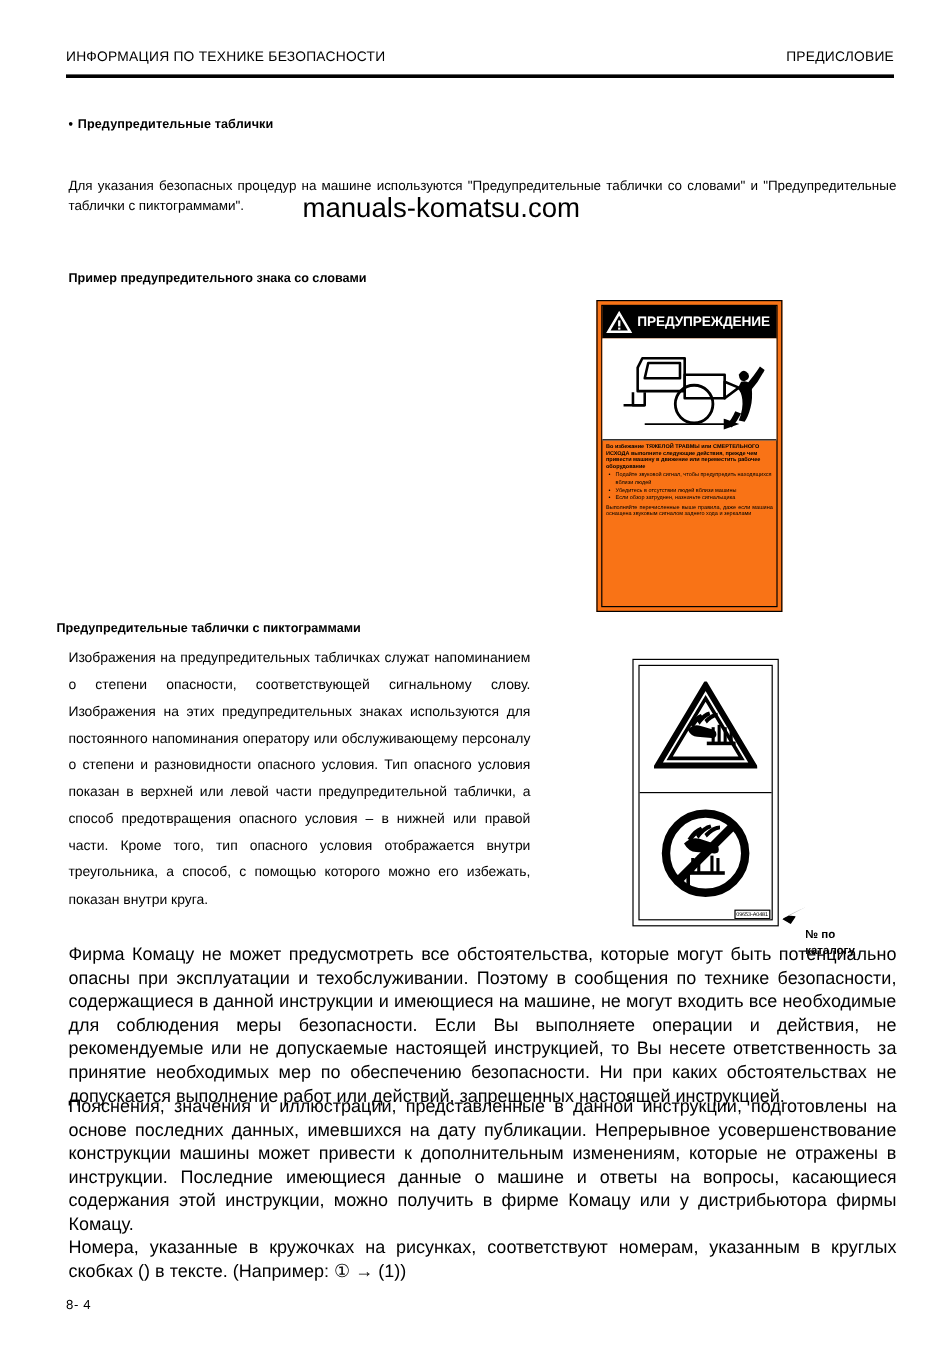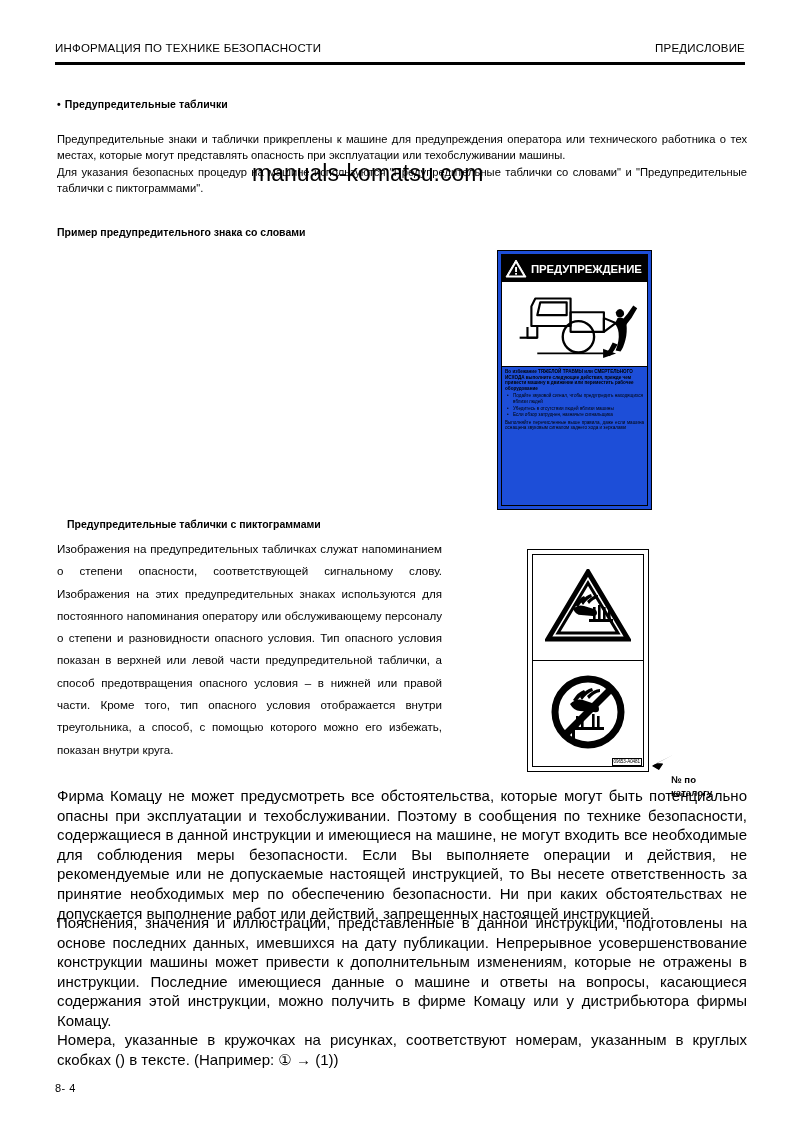--- a/index.html
+++ b/index.html
@@ -77,21 +77,21 @@
   .sub-heading-words {
     position: absolute;
     left: 57px;
     top: 226px;
     font-size: 10.5px;
     font-weight: bold;
   }
 
   .sub-heading-picto {
     position: absolute;
-    left: 67px;
+    left: 47px;
     top: 518px;
     font-size: 10.5px;
     font-weight: bold;
   }
 
   .para-picto {
     position: absolute;
     left: 57px;
     top: 538px;
     width: 385px;
@@ -136,21 +136,21 @@
 
   
   .label-words {
     position: absolute;
     left: 497px;
     top: 250px;
     width: 155px;
     height: 260px;
     border: 1.4px solid #000;
     box-sizing: border-box;
-    background: #1d4ed8;
+    background: #f97316;
     padding: 3px;
   }
   .lw-inner {
     width: 100%;
     height: 100%;
     border: 1.2px solid #000;
     box-sizing: border-box;
     display: flex;
     flex-direction: column;
   }
@@ -287,21 +287,21 @@
     <div class="header-left">ИНФОРМАЦИЯ ПО ТЕХНИКЕ БЕЗОПАСНОСТИ</div>
     <div class="header-right">ПРЕДИСЛОВИЕ</div>
   </div>
   <div class="header-rule"></div>
 
   <div class="bullet-heading">
     <span class="dot">•</span><span>Предупредительные таблички</span>
   </div>
 
   <div class="para-intro">
-    <span>Предупредительные знаки и таблички прикреплены к машине для предупреждения оператора или технического работника о тех местах, которые могут представлять опасность при эксплуатации или техобслуживании машины.</span><br>
+    <br>
     <span>Для указания безопасных процедур на машине используются "Предупредительные таблички со словами" и "Предупредительные таблички с пиктограммами".</span>
   </div>
 
   <div class="watermark">manuals-komatsu.com</div>
 
   <div class="sub-heading-words">Пример предупредительного знака со словами</div>
 
   <div class="label-words">
     <div class="lw-inner">
 

